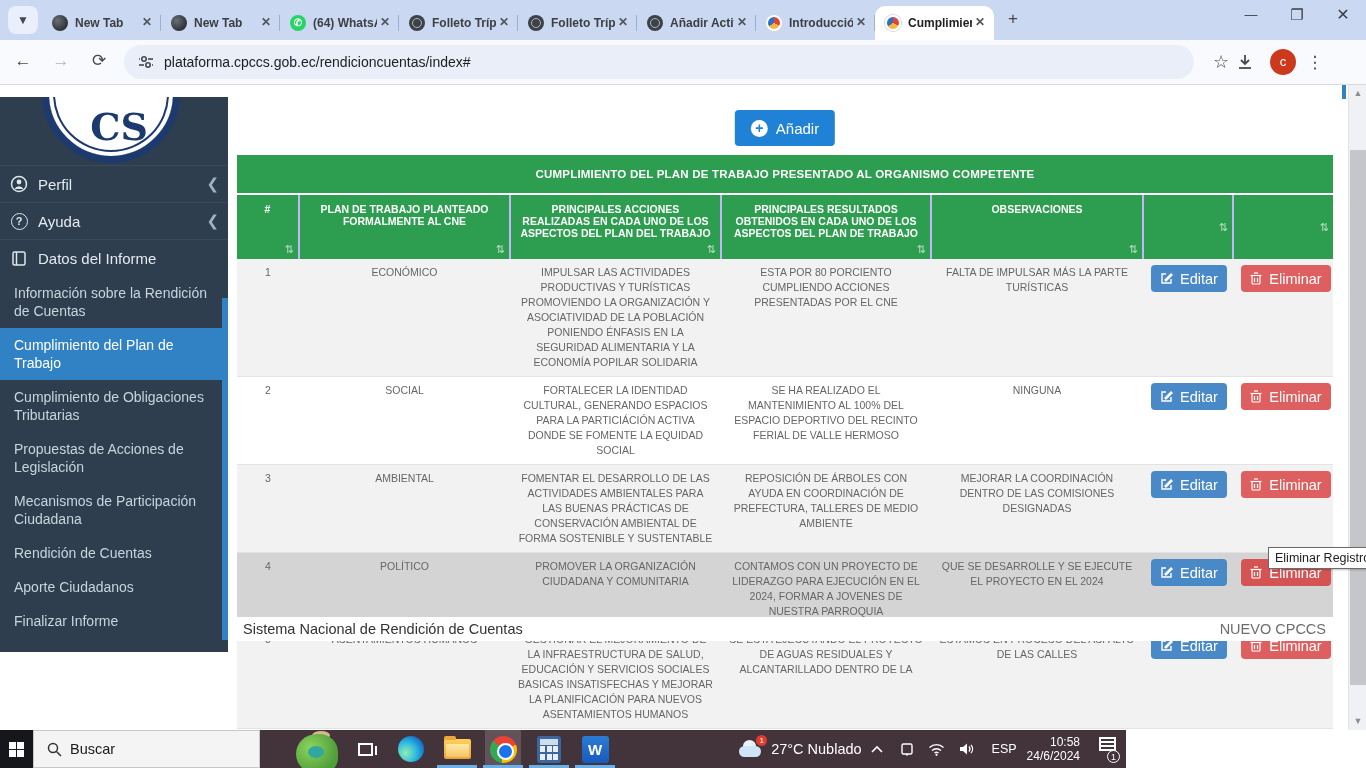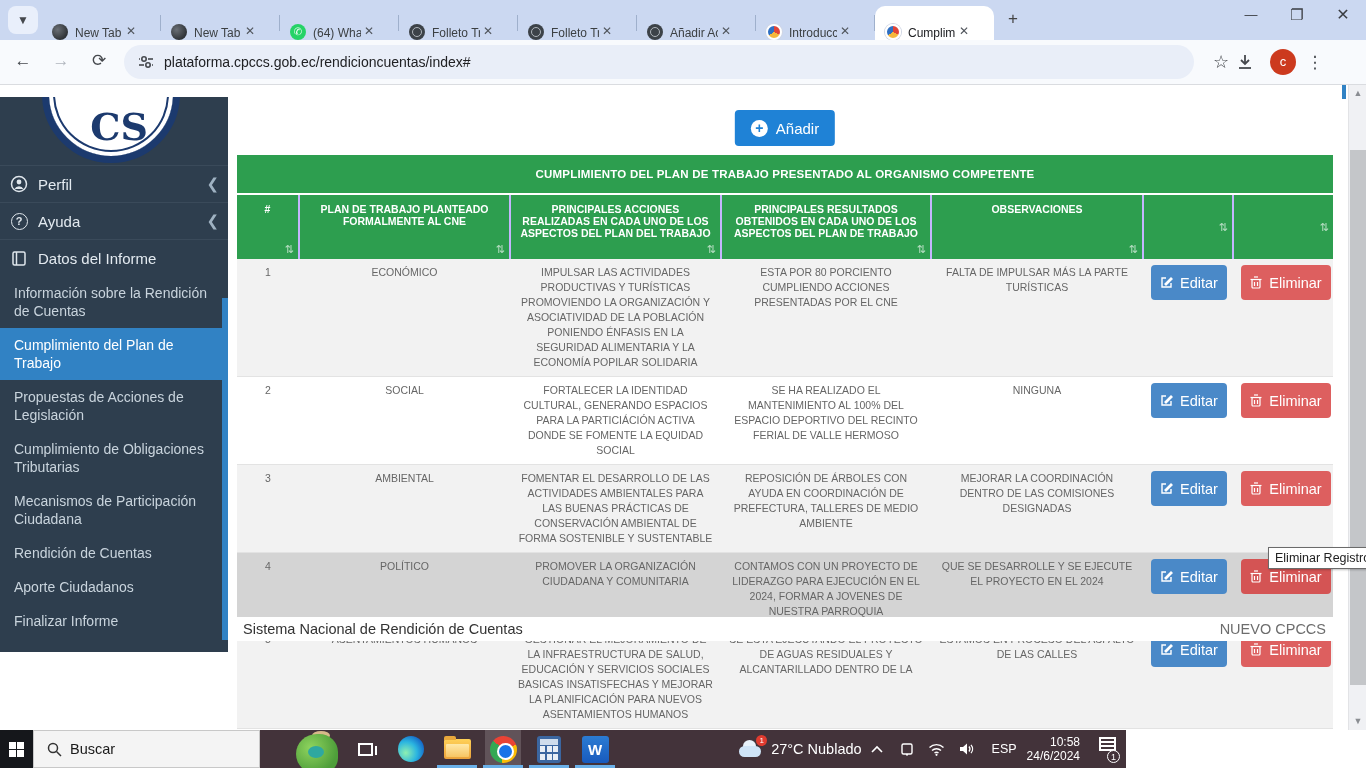--- a/index.html
+++ b/index.html
@@ -2,21 +2,21 @@
 <html><head>
 <meta charset="utf-8">
 <style>
   * { margin:0; padding:0; box-sizing:border-box; }
   html,body { width:1366px; height:768px; overflow:hidden; }
   body { font-family:"Liberation Sans", sans-serif; position:relative; background:#fff; }
 
   
   .tabstrip { position:absolute; left:0; top:0; width:1366px; height:40px; background:#cbd8f1; display:flex; align-items:flex-end; }
   .tabsearch { width:30px; height:28px; margin:0 4px 6px 8px; border-radius:8px; background:#e9effb; display:flex; align-items:center; justify-content:center; color:#45484d; font-size:12px; flex:none; }
-  .tab { width:119px; height:34px; display:flex; align-items:flex-end; padding:0 22px 0 10px; font-size:12px; color:#3c4043; position:relative; flex:none; }
+  .tab { width:119px; height:34px; display:flex; align-items:center; padding:0 6px 0 10px; font-size:12px; color:#3c4043; position:relative; flex:none;font-weight:bold; }
   .tab .sep { position:absolute; right:0; top:9px; height:16px; width:1px; background:#9fb0cc; }
   .tab.active { background:#fff; border-radius:10px 10px 0 0; color:#202124; }
   .tablabel { flex:1; overflow:hidden; white-space:nowrap; margin-left:7px; }
   .tabclose { width:16px; height:16px; border-radius:50%; text-align:center; line-height:15px; font-size:12px; color:#50555c; flex:none; }
   .fav { width:16px; height:16px; border-radius:50%; flex:none; }
   .fav.dark { background:radial-gradient(circle at 35% 35%, #6a6f75, #2f3338 70%); }
   .fav.wa { background:#25d366; color:#fff; font-size:10px; text-align:center; line-height:16px; }
   .fav.globe { background:#3c4248; position:relative; }
   .fav.globe::after { content:""; position:absolute; inset:3px; border-radius:50%; border:1px solid #aeb4ba; }
   .fav.cpccs { background:conic-gradient(#e04438 0 33%, #f6b73c 0 66%, #2f6fc2 0 100%); border:2px solid #fff; box-shadow:0 0 0 1px #d0d6e4; }
@@ -57,21 +57,21 @@
   table.data { width:1096px; border-collapse:collapse; table-layout:fixed; }
   table.data th { background:#2d9e4f; color:#fff; font-size:10.5px; font-weight:bold; text-align:center; vertical-align:top; padding:8px 6px 20px; height:57px; position:relative; border-left:2px solid #c4b5fd; }
   table.data th:first-child { border-left:none; }
   .sortg { position:absolute; right:4px; bottom:3px; color:rgba(255,255,255,.65); font-size:11px; font-weight:normal; }
   .sortg.mid { bottom:auto; top:50%; transform:translateY(-50%); }
   table.data td { font-size:10.5px; color:#666; text-align:center; vertical-align:top; padding:6px 8px; line-height:15px; border-bottom:1px solid #e3e3e3; }
   tr.odd  td { background:#f2f2f2; }
   tr.even td { background:#ffffff; }
   tr.hover td { background:#d4d4d4; }
   td.acts { vertical-align:middle; }
-  .btn { display:inline-flex; align-items:center; justify-content:center; border:none; border-radius:4px; color:#fff; font-size:14.5px; height:35px; cursor:pointer; }
+  .btn { display:inline-flex; align-items:center; justify-content:center; border:none; border-radius:4px; color:#fff; font-size:14.5px; height:27px; cursor:pointer; }
   .btn .bico { margin-right:7px; display:inline-flex; }
   .btn-edit { background:#4a89c8; width:76px; }
   .btn-del  { background:#dd5f5f; width:90px; }
   .footband { position:absolute; left:0; top:532px; width:1120px; height:24px; background:#fff; z-index:40; display:flex; align-items:center; }
   .footband .fl { font-size:14.5px; color:#333; margin-left:15px; }
   .footband .fr { font-size:14.5px; color:#6d6d6d; margin-left:auto; margin-right:22px; }
   .tooltip { position:absolute; left:1040px; top:462px; z-index:60; background:#fff; border:1px solid #6b6b6b; font-size:12.5px; color:#222; padding:3px 6px; white-space:nowrap; box-shadow:1px 1px 2px rgba(0,0,0,.25); }
   .topaccent { position:absolute; right:2px; top:0; width:4px; height:14px; background:#3182c4; }
 
   
@@ -247,22 +247,22 @@
         <span class="gicon">
           <svg width="17" height="17" viewBox="0 0 17 17">
               <rect x="2" y="2" width="12" height="13" rx="1.5" fill="none" stroke="#dfe6ec" stroke-width="1.5"></rect>
               <line x1="5.5" y1="2" x2="5.5" y2="15" stroke="#dfe6ec" stroke-width="1.5"></line>
             </svg>
         </span>
         <span>Datos del Informe</span>
       </div>
       <div class="navitem">Información sobre la Rendición de Cuentas</div>
       <div class="navitem active">Cumplimiento del Plan de Trabajo</div>
+      <div class="navitem">Cumplimiento de Obligaciones Tributarias</div>
       <div class="navitem">Propuestas de Acciones de Legislación</div>
-      <div class="navitem">Cumplimiento de Obligaciones Tributarias</div>
       <div class="navitem">Mecanismos de Participación Ciudadana</div>
       <div class="navitem">Rendición de Cuentas</div>
       <div class="navitem">Aporte Ciudadanos</div>
       <div class="navitem">Finalizar Informe</div>
     </div>
   </div>
   <div class="edge-accent"></div>
 
   <div class="content">
     <div class="topaccent"></div>

